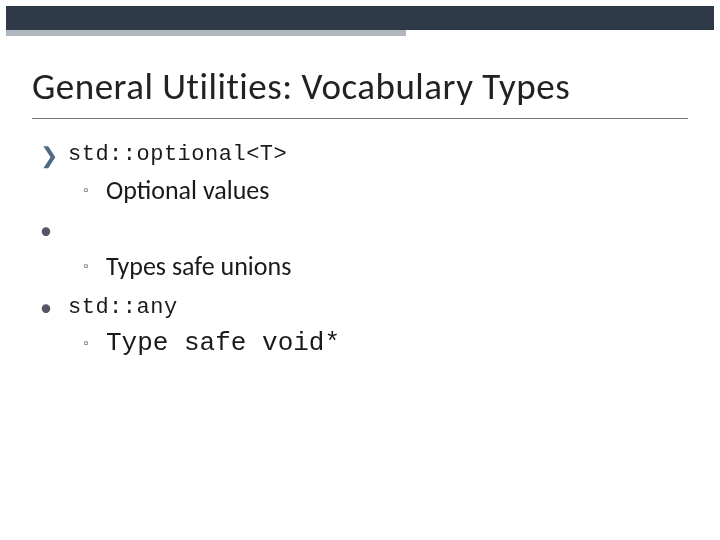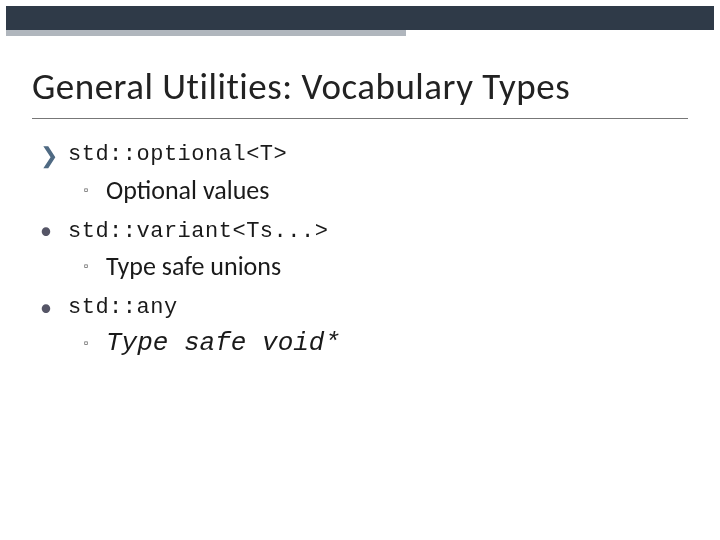--- a/index.html
+++ b/index.html
@@ -107,21 +107,20 @@
   .bullet2 .marker::before {
     content: "\25AB"; 
     font-size: 12px;
     color: #666;
   }
   .bullet2 .label {
     font-family: "Segoe UI", "Calibri", Arial, sans-serif;
   }
   .bullet2 .mono {
     font-family: Consolas, "Courier New", monospace;
-    font-style: italic;
   }
 </style>
 </head>
 <body>
 
 <div class="slide">
   <div class="topbar"></div>
   <div class="topbar-underline"></div>
 
   <div class="title">General Utilities: Vocabulary Types</div>
@@ -136,25 +135,24 @@
       </div>
       <div class="bullet2">
         <span class="marker"></span>
         <span class="label">Optional values</span>
       </div>
     </div>
 
     <div class="item">
       <div class="bullet1 dot">
         <span class="marker"></span>
-        <span class="label">std::variant&lt;Ts...&gt;</span>
       </div>
       <div class="bullet2">
         <span class="marker"></span>
-        <span class="label">Type safe unions</span>
+        <span class="label">Types safe unions</span>
       </div>
     </div>
 
     <div class="item">
       <div class="bullet1 dot">
         <span class="marker"></span>
         <span class="label">std::any</span>
       </div>
       <div class="bullet2">
         <span class="marker"></span>

